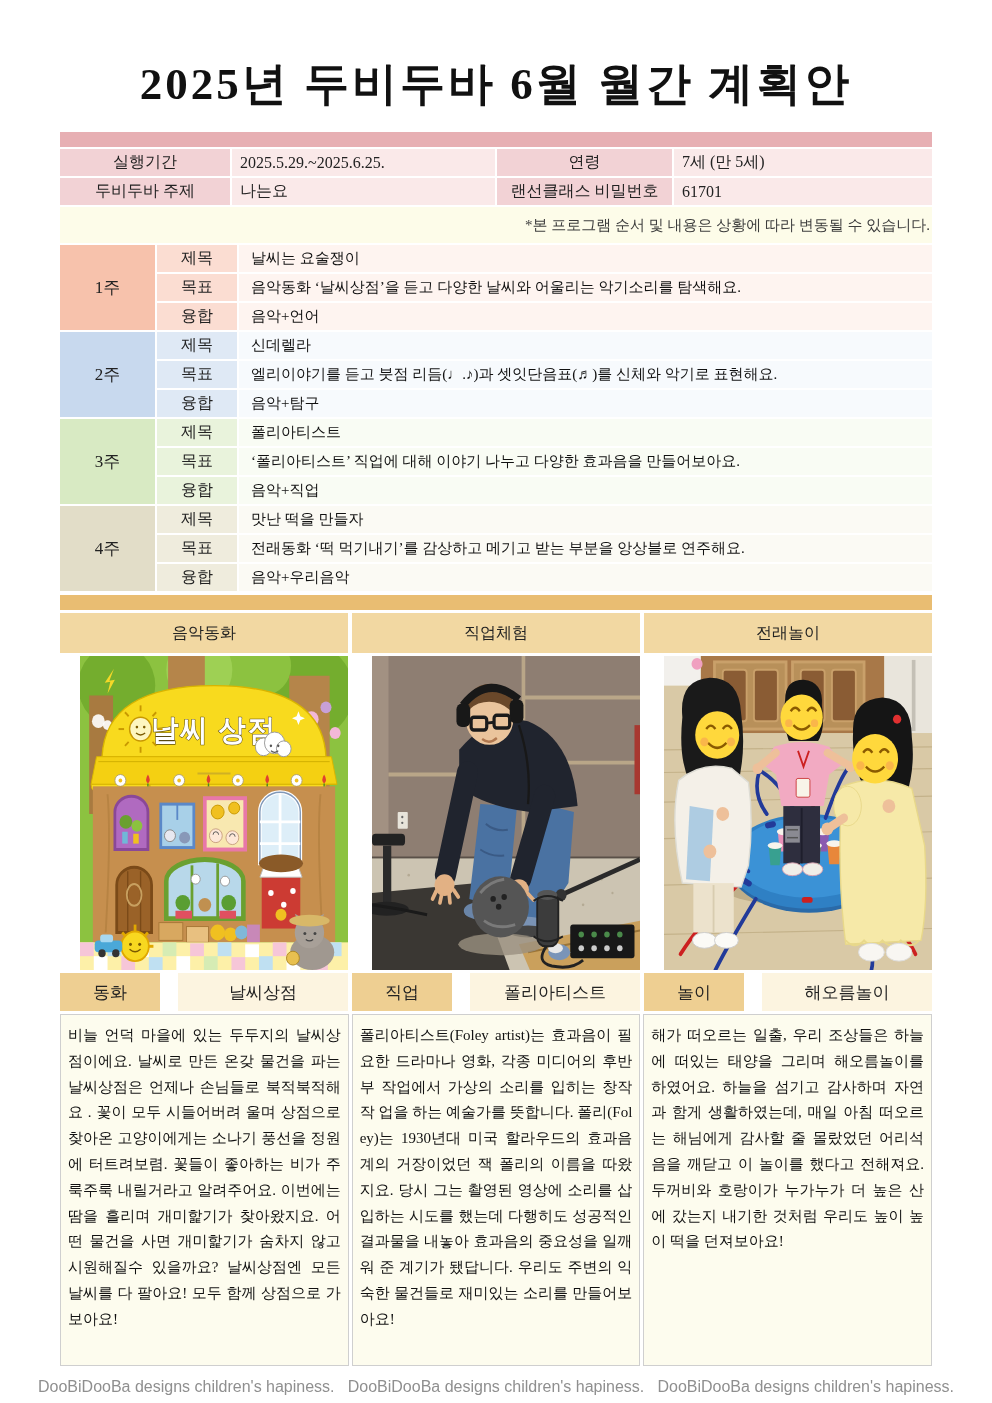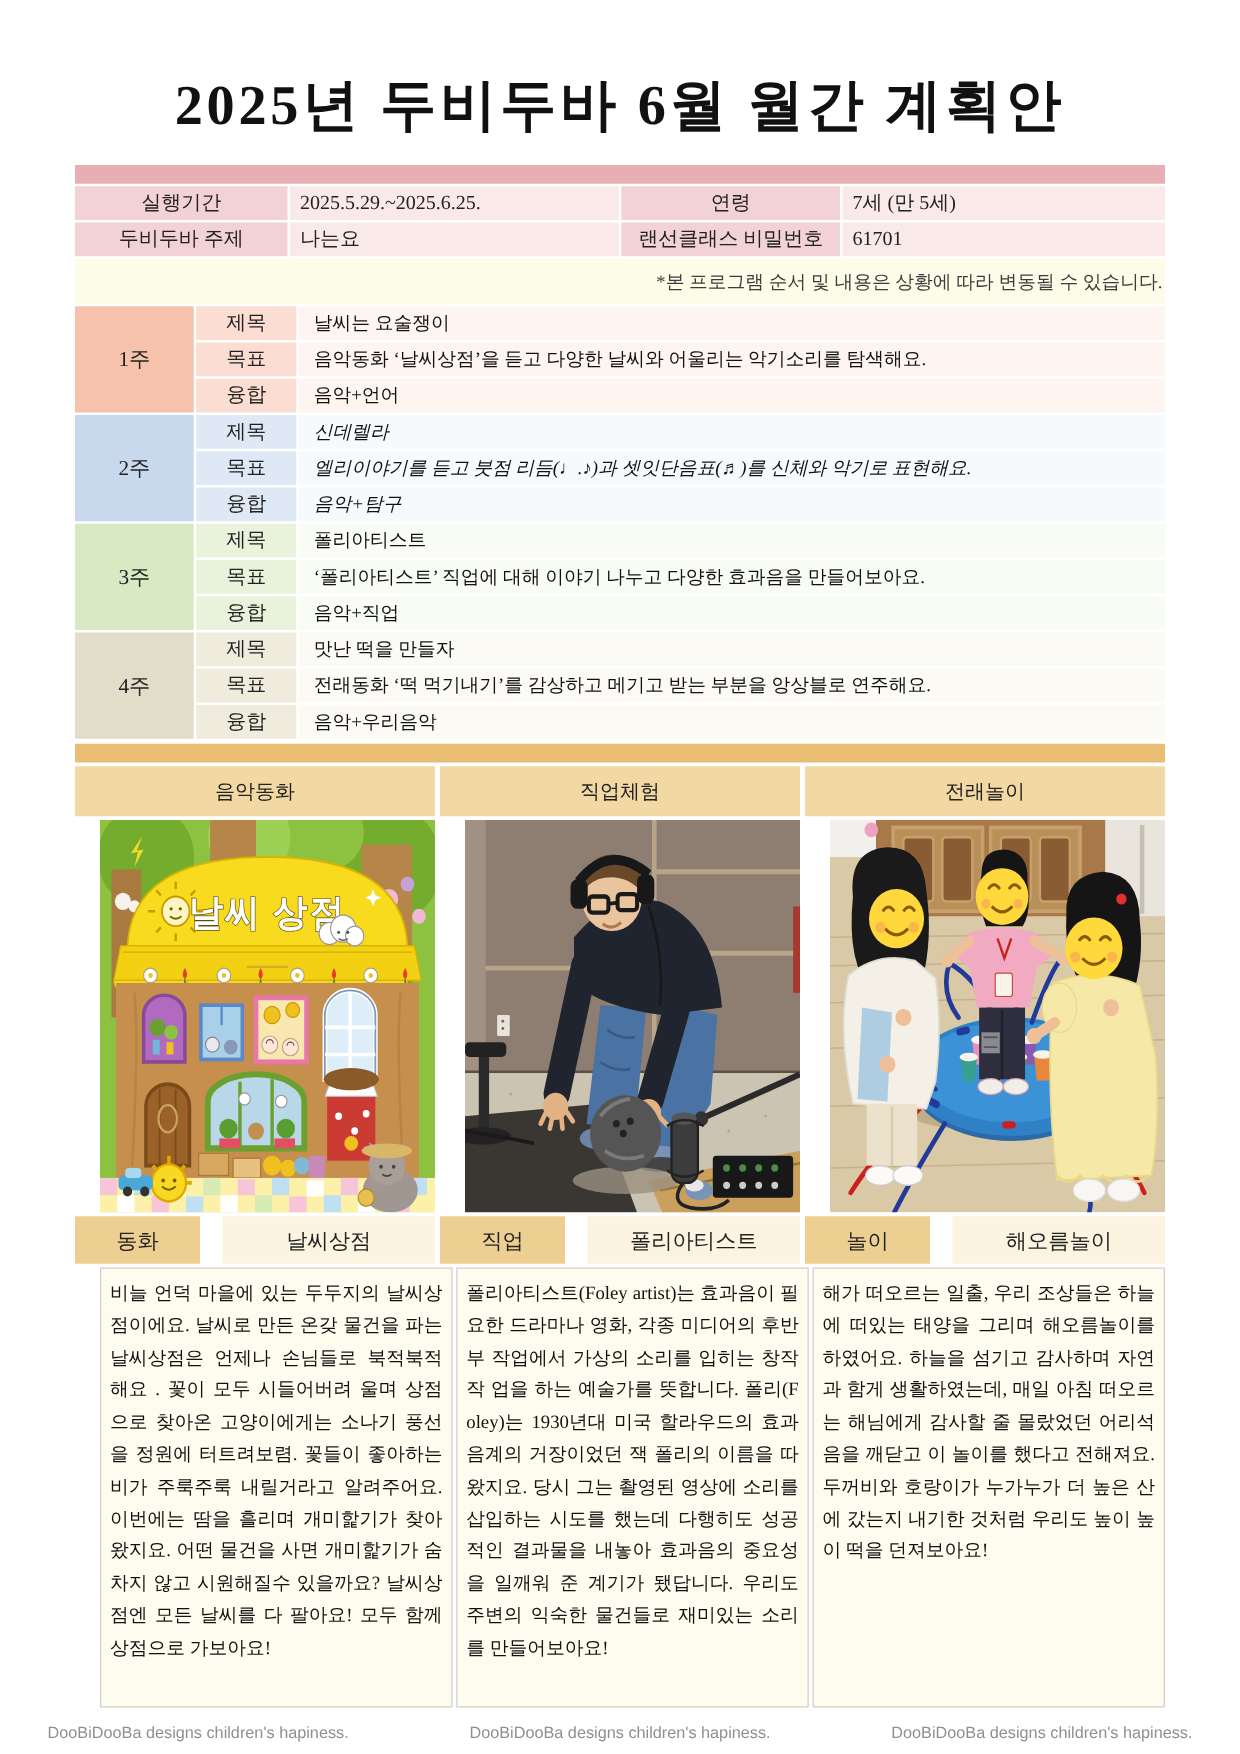--- a/index.html
+++ b/index.html
@@ -15,41 +15,41 @@
   .cell.ilabel { background: #f2d2d5; justify-content: center; }
   .cell.ivalue { background: #fae9e9; padding-left: 8px; }
 
   .note-bar { background: #fdfce9; height: 36px; display: flex; align-items: center; justify-content: flex-end; font-size: 15px; color: #3c3c3c; padding-right: 2px; margin-bottom: 2px; }
 
   .week { display: grid; grid-template-columns: 95px 80px 1fr; grid-auto-rows: 27px; column-gap: 2px; row-gap: 2px; margin-bottom: 2px; }
   .week .wname { grid-row: 1 / span 3; display: flex; align-items: center; justify-content: center; font-size: 17px; color: #222; }
   .week .wlabel { display: flex; align-items: center; justify-content: center; font-size: 16px; color: #222; }
   .week .wvalue { display: flex; align-items: center; padding-left: 12px; font-size: 15px; color: #111; white-space: nowrap; overflow: hidden; }
   .w1 .wname { background: #f7c2ac; } .w1 .wlabel { background: #fbddd2; } .w1 .wvalue { background: #fef4f0; }
-  .w2 .wname { background: #c8d9ee; } .w2 .wlabel { background: #dfe9f5; } .w2 .wvalue { background: #f7fafd; font-style: italic; }
+  .w2 .wname { background: #c8d9ee; } .w2 .wlabel { background: #dfe9f5; } .w2 .wvalue { background: #f7fafd; }
   .w3 .wname { background: #d8eac3; } .w3 .wlabel { background: #e9f3dc; } .w3 .wvalue { background: #f9fcf4; }
   .w4 .wname { background: #e2ddc8; } .w4 .wlabel { background: #efecdd; } .w4 .wvalue { background: #fbfaf4; }
 
   .gold-bar { height: 15px; background: #e9bd72; margin: 4px 0 3px; }
   .g-headers { display: grid; grid-template-columns: 1fr 1fr 1fr; gap: 4px; margin-bottom: 3px; }
   .g-headers .hcell { background: #f2d8a2; height: 40px; display: flex; align-items: center; justify-content: center; font-size: 16px; color: #222; }
 
   .g-photos { display: grid; grid-template-columns: 1fr 1fr 1fr; gap: 4px; margin-bottom: 3px; }
   .g-photos figure { height: 314px; overflow: hidden; padding-left: 20px; }
   .g-photos svg { display: block; width: 100%; height: 100%; }
 
   .g-captions { display: grid; grid-template-columns: 1fr 1fr 1fr; gap: 4px; margin-bottom: 3px; }
   .cap-pair { display: grid; grid-template-columns: 100px 1fr; gap: 18px; }
   .cap-pair .clabel { background: #eecf92; height: 38px; display: flex; align-items: center; justify-content: center; font-size: 17px; color: #222; }
   .cap-pair .cvalue { background: #fcf4e0; height: 38px; display: flex; align-items: center; justify-content: center; font-size: 17px; color: #222; }
 
-  .g-texts { display: grid; grid-template-columns: 1fr 1fr 1fr; gap: 3px; margin-left: 20px; }
+  .g-texts { display: grid; grid-template-columns: 1fr 1fr 1fr; gap: 3px; }
   .g-texts .tcell { background: #fdfcee; border: 1px solid #cfcfcf; height: 352px; padding: 8px 7px; font-size: 15px; line-height: 1.72; color: #111; text-align: justify; word-break: break-all; overflow: hidden; }
 
-  .footer { display: flex; justify-content: space-between; margin: 12px -22px 0; font-family: "Liberation Sans", "DejaVu Sans", sans-serif; font-size: 13px; color: #8f8f8f; }
+  .footer { display: flex; justify-content: space-between; margin: 12px -22px 0; font-family: "Liberation Sans", "DejaVu Sans", sans-serif; font-size: 16px; color: #8f8f8f; }
 </style>
 </head>
 <body>
 
 <div class="page">
 
   <h1 class="title">2025년 두비두바 6월 월간 계획안</h1>
 
   <div class="topbar"></div>
 

